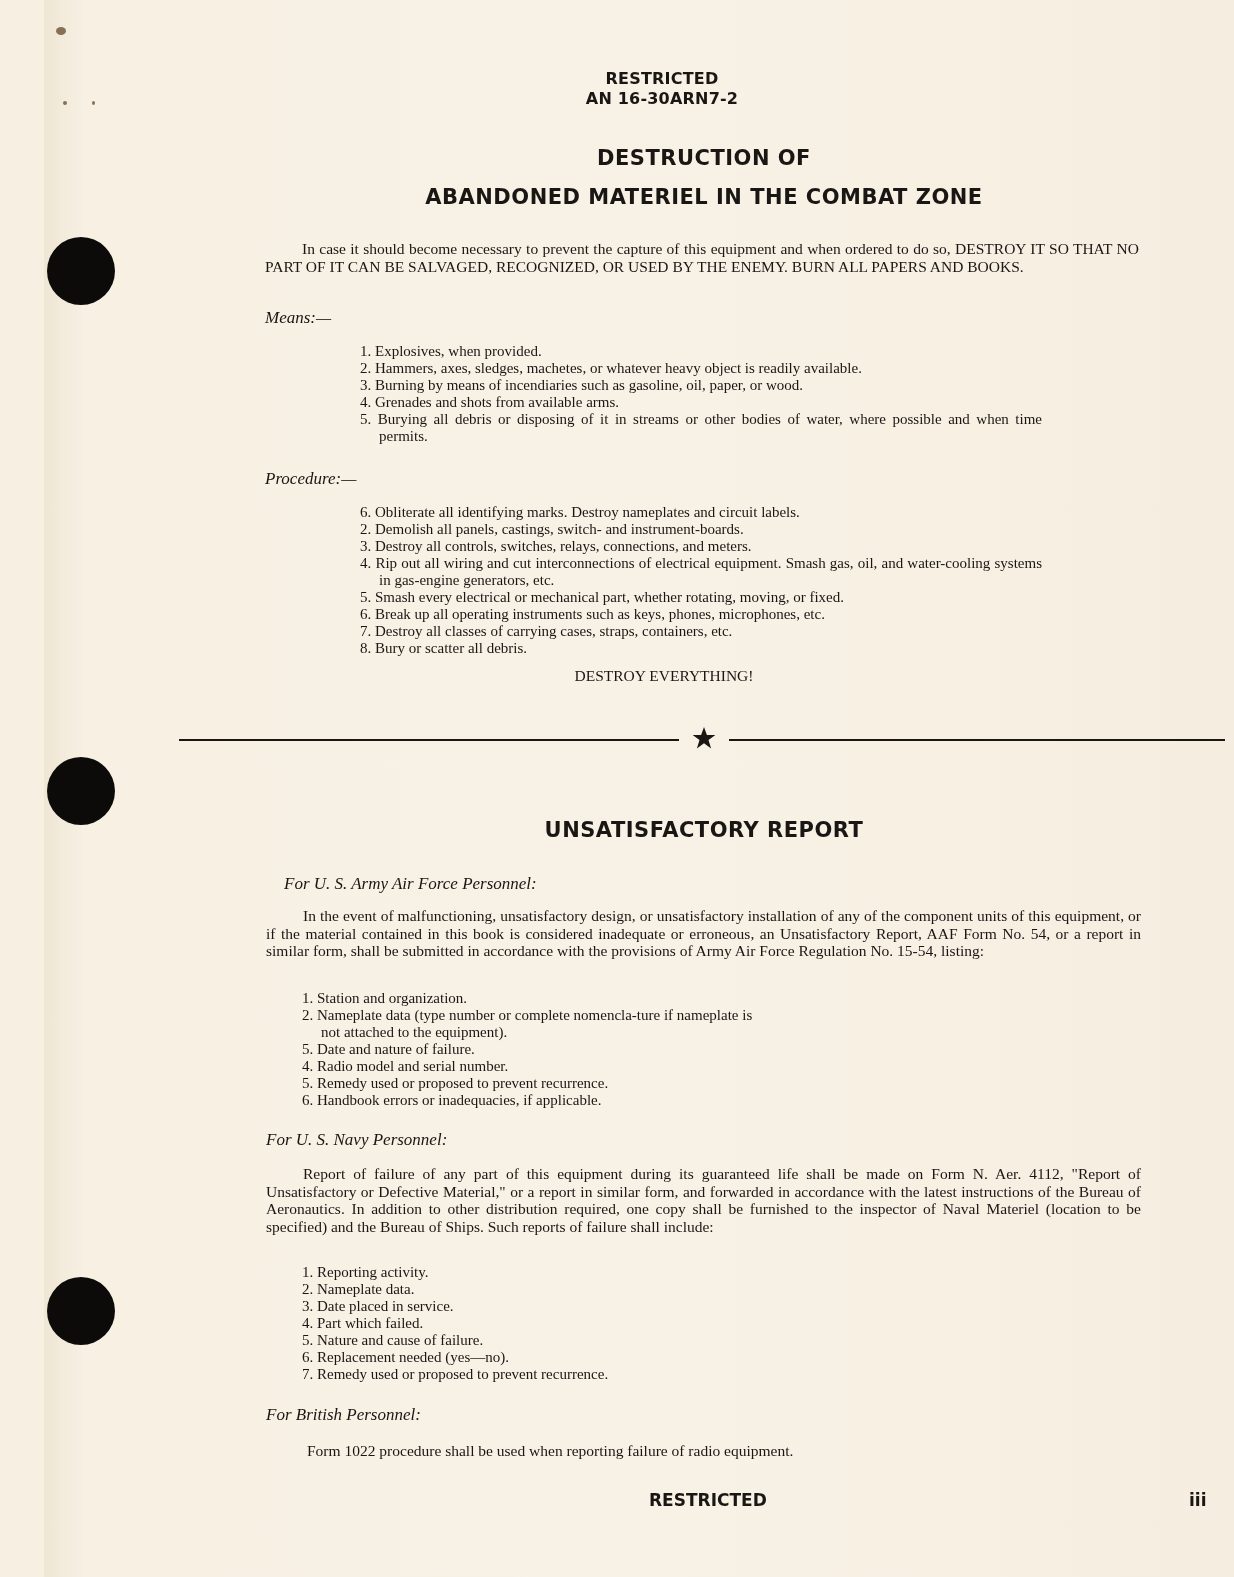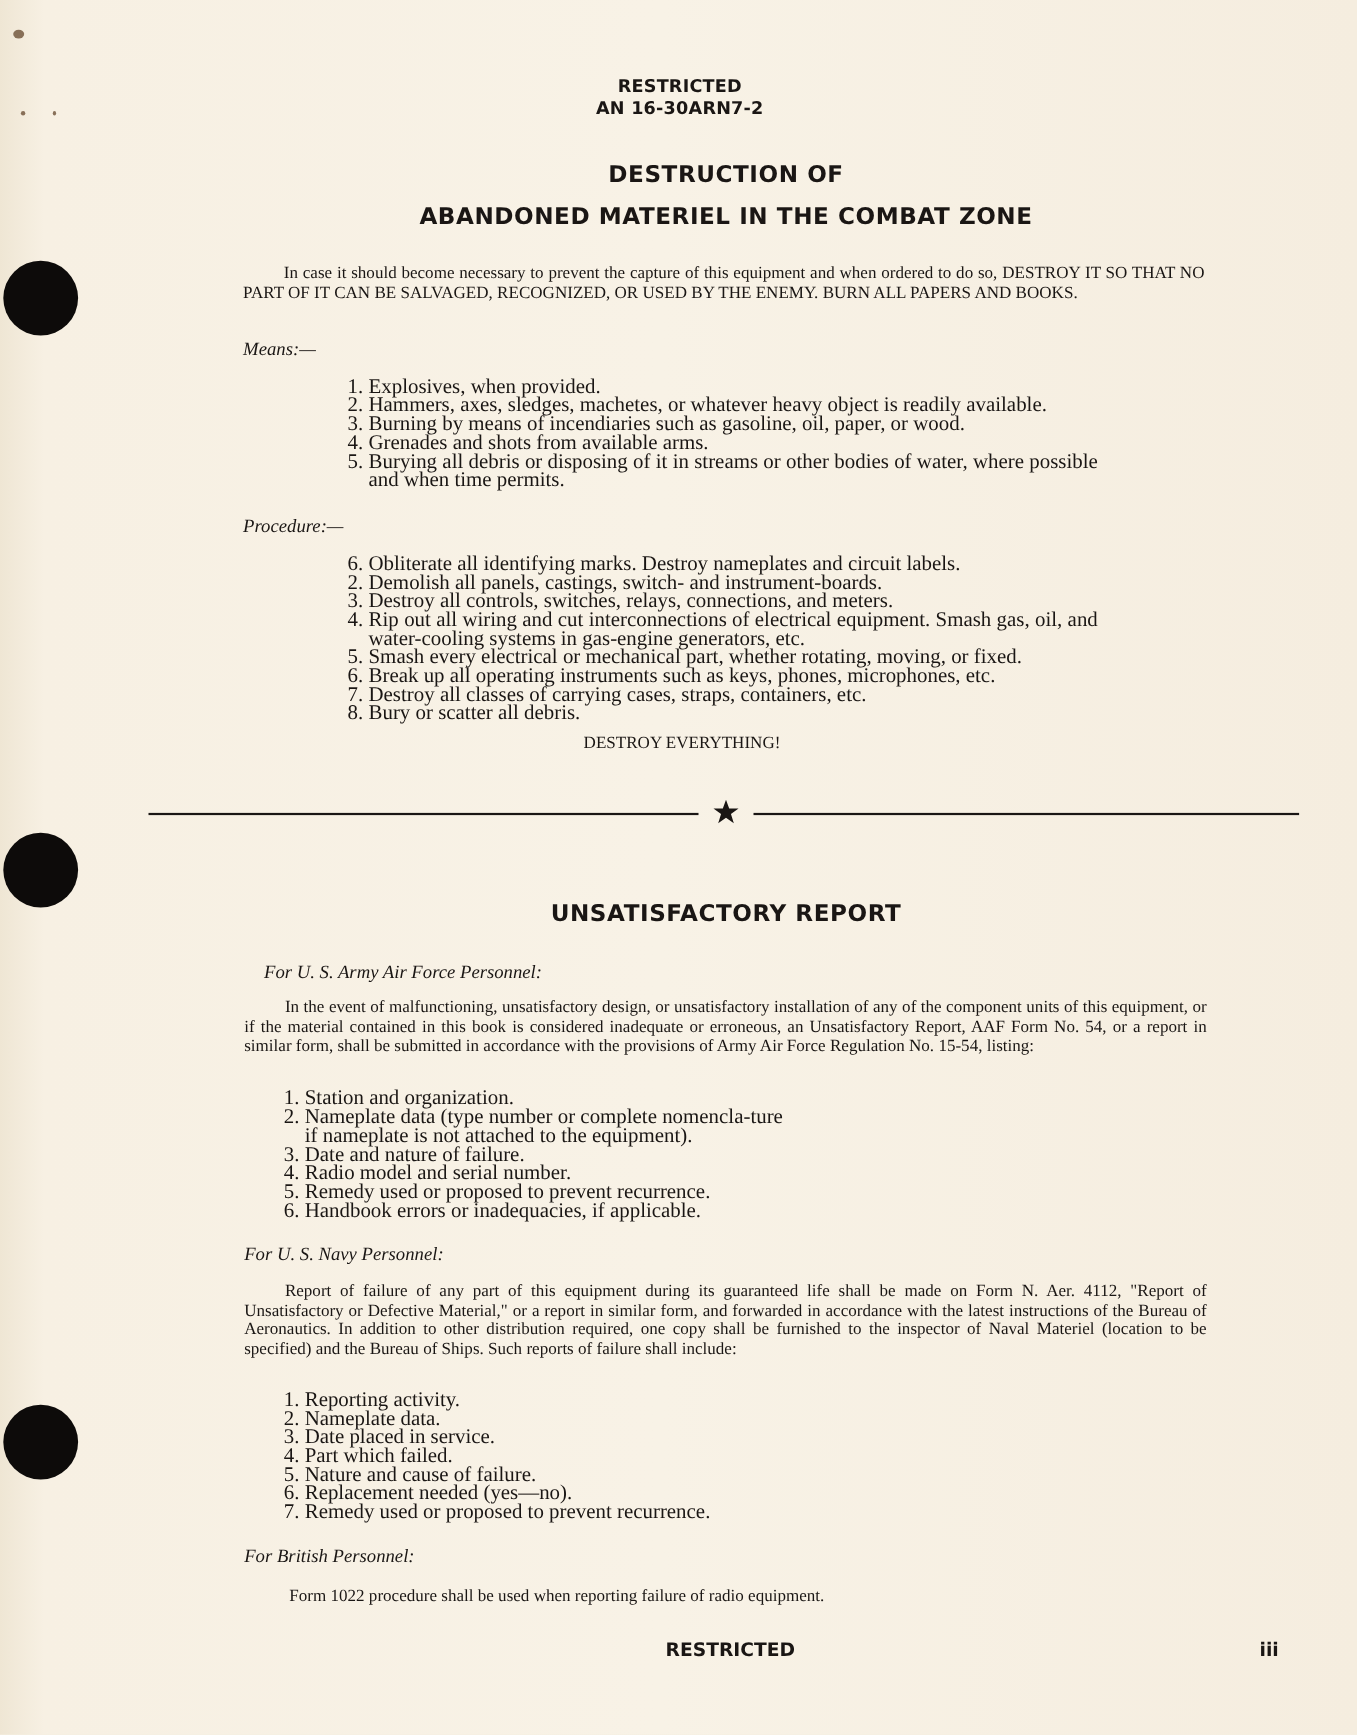--- a/index.html
+++ b/index.html
@@ -5,35 +5,36 @@
     html, body { margin: 0; padding: 0; }
     body {
       width: 1234px; height: 1577px; position: relative; overflow: hidden;
       background: #f6efe2;
       font-family: "Liberation Serif", "DejaVu Serif", serif;
       color: #1a1614;
     }
     .page {
       position: absolute; inset: 0;
       background: linear-gradient(90deg, #efe6d4 0px, #f7f0e3 40px, #f8f2e6 600px, #f5eddf 1234px);
+      margin-left: 44px;
     }
     .hole {
       position: absolute; left: 3px; width: 68px; height: 68px;
       border-radius: 50%; background: #0d0b0a;
     }
     .stain { position: absolute; border-radius: 50%; background: #5a3a20; opacity: 0.7; }
     .sans-bold { font-family: "DejaVu Sans", "Liberation Sans", sans-serif; font-weight: bold; }
     .hdr { position: absolute; left: 0; width: 1324px; text-align: center; font-size: 16px; line-height: 20px; letter-spacing: 0.2px; }
     .title {
       position: absolute; left: 120px; width: 1080px; text-align: center;
       font-size: 21px; line-height: 40px; letter-spacing: 0.5px;
     }
     .para { position: absolute; font-size: 15.5px; line-height: 17.5px; text-align: justify; }
     .subhead { position: absolute; font-style: italic; font-size: 17px; }
-    ol.list { position: absolute; margin: 0; padding: 0; list-style: none; font-size: 19px; line-height: 17px; }
+    ol.list { position: absolute; margin: 0; padding: 0; list-style: none; font-size: 15px; line-height: 17px; }
     ol.list li { padding-left: 19px; text-indent: -19px; }
     .center-line { position: absolute; text-align: center; font-size: 15.5px; }
     .rule { position: absolute; height: 2px; background: #1a1614; top: 739px; }
     .star { position: absolute; top: 724px; left: 648px; width: 24px; height: 28px; }
     .footer { position: absolute; top: 1490px; font-size: 17px; }
   </style>
 </head>
 <body>
 
 <div class="page">
@@ -86,21 +87,21 @@
 
   <div class="title sans-bold" style="top:810px;">UNSATISFACTORY REPORT</div>
 
   <div class="subhead" style="left:240px;top:874px;">For U. S. Army Air Force Personnel:</div>
   <div class="para" style="left:222px;top:907px;width:875px;text-indent:37px;">
     <span>In the event of malfunctioning, unsatisfactory design, or unsatisfactory installation of any of the component units of this equipment, or if the material contained in this book is considered inadequate or erroneous, an Unsatisfactory Report, AAF Form No. 54, or a report in similar form, shall be submitted in accordance with the provisions of Army Air Force Regulation No. 15-54, listing:</span>
   </div>
   <ol class="list" style="left:258px;top:990px;width:460px;">
     <li>1. Station and organization.</li>
     <li>2. Nameplate data (type number or complete nomencla-ture if nameplate is not attached to the equipment).</li>
-    <li>3. Date and nature of failure.</li>
+    <li>5. Date and nature of failure.</li>
     <li>4. Radio model and serial number.</li>
     <li>5. Remedy used or proposed to prevent recurrence.</li>
     <li>6. Handbook errors or inadequacies, if applicable.</li>
   </ol>
 
   <div class="subhead" style="left:222px;top:1130px;">For U. S. Navy Personnel:</div>
   <div class="para" style="left:222px;top:1165px;width:875px;text-indent:37px;">
     <span>Report of failure of any part of this equipment during its guaranteed life shall be made on Form N. Aer. 4112, "Report of Unsatisfactory or Defective Material," or a report in similar form, and forwarded in accordance with the latest instructions of the Bureau of Aeronautics. In addition to other distribution required, one copy shall be furnished to the inspector of Naval Materiel (location to be specified) and the Bureau of Ships. Such reports of failure shall include:</span>
   </div>
   <ol class="list" style="left:258px;top:1264px;width:460px;">

